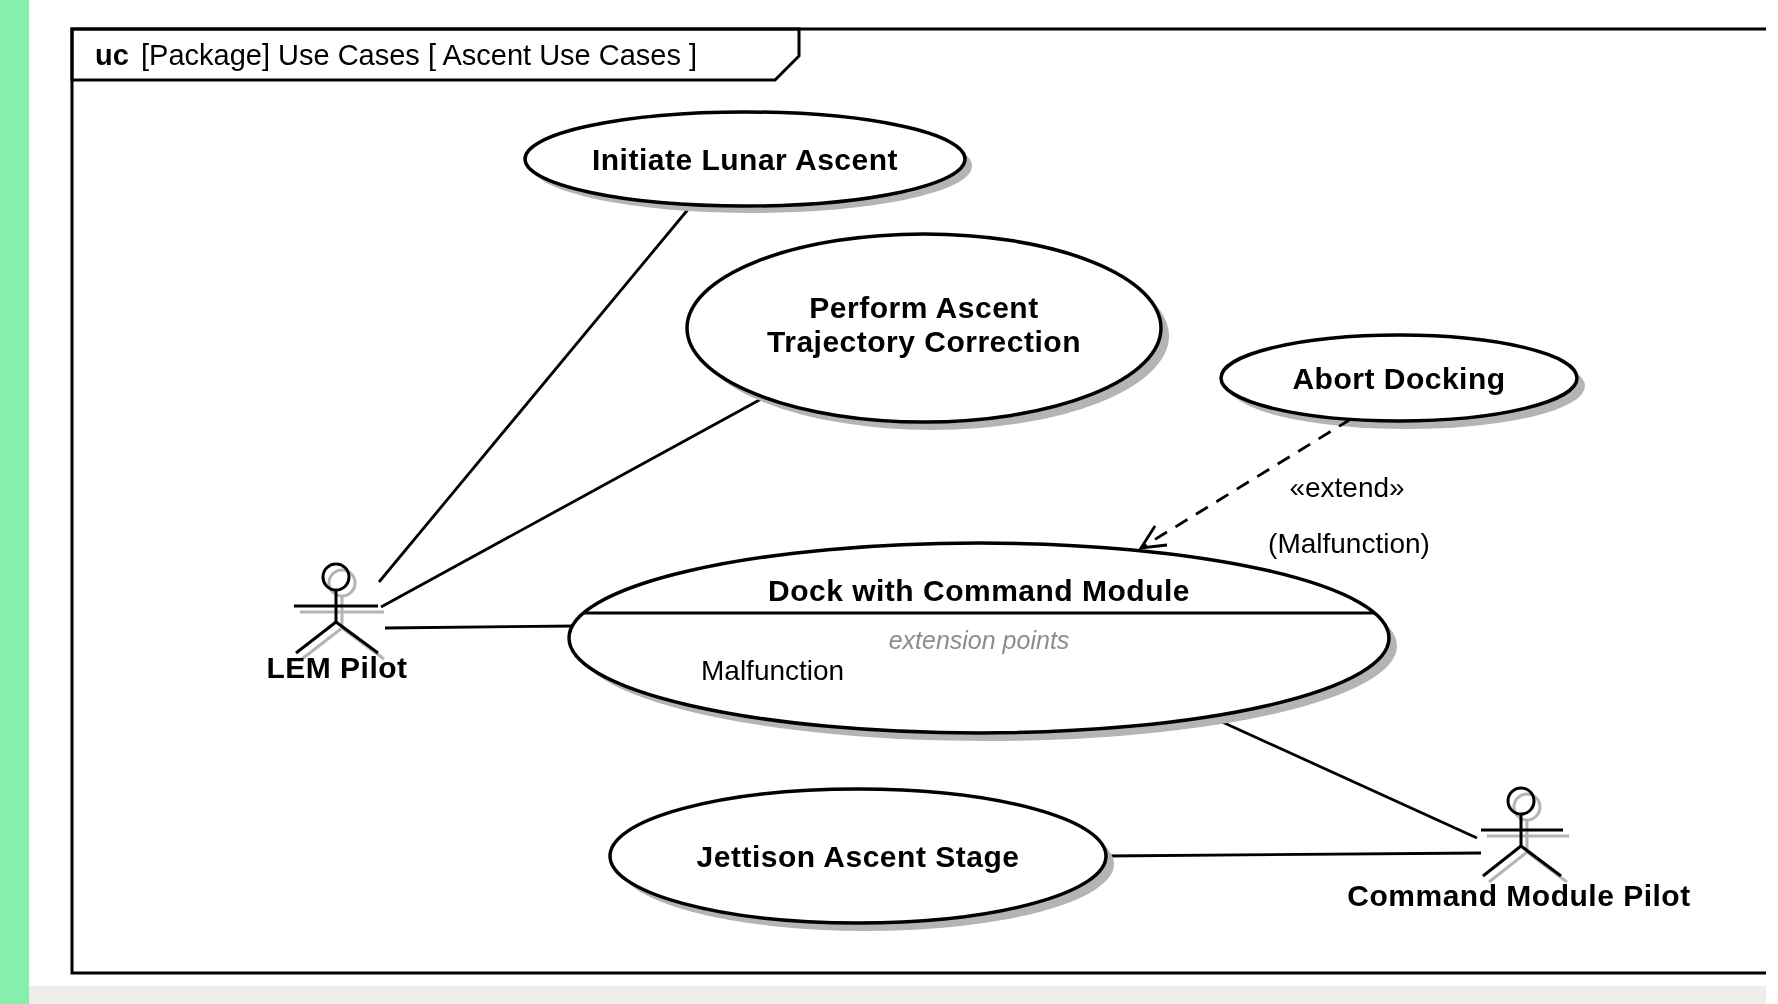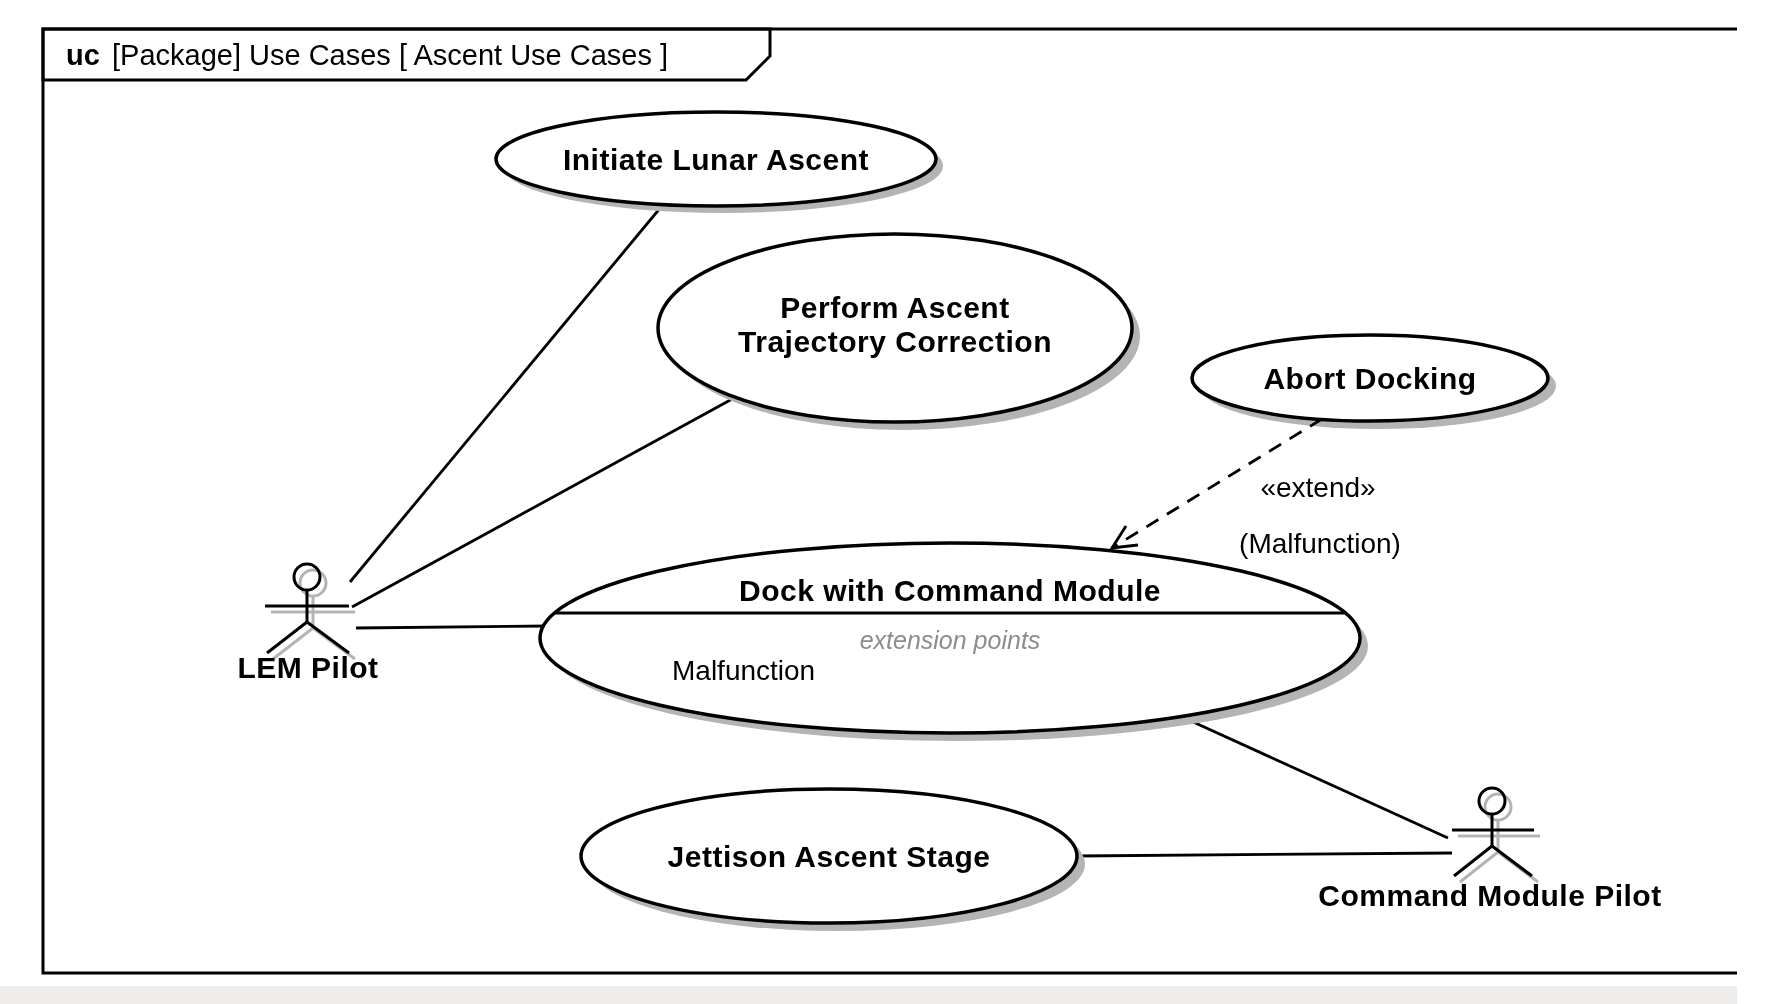--- a/index.html
+++ b/index.html
@@ -3,20 +3,21 @@
 <meta charset="utf-8">
 <style>
   html, body { margin: 0; padding: 0; background: #ffffff; }
   .stage {
     position: relative;
     width: 1737px;
     height: 1004px;
     background: #86efac;
     font-family: "Liberation Sans", sans-serif;
     overflow: hidden;
+    padding-left: 29px;
   }
   svg { display: block; }
   text { font-family: "Liberation Sans", sans-serif; fill: #000000; }
   .uc-label   { font-size: 30px; font-weight: bold; letter-spacing: 0.5px; }
   .actor-label{ font-size: 30px; font-weight: bold; letter-spacing: 0.5px; }
   .frame-title{ font-size: 29px; }
   .frame-kw   { font-size: 29px; font-weight: bold; }
   .body-text  { font-size: 28px; }
   .ext-caption{ font-size: 25px; font-style: italic; fill: #8c8c8c; }
   .node       { fill: #ffffff; stroke: #000000; stroke-width: 3.5; }

